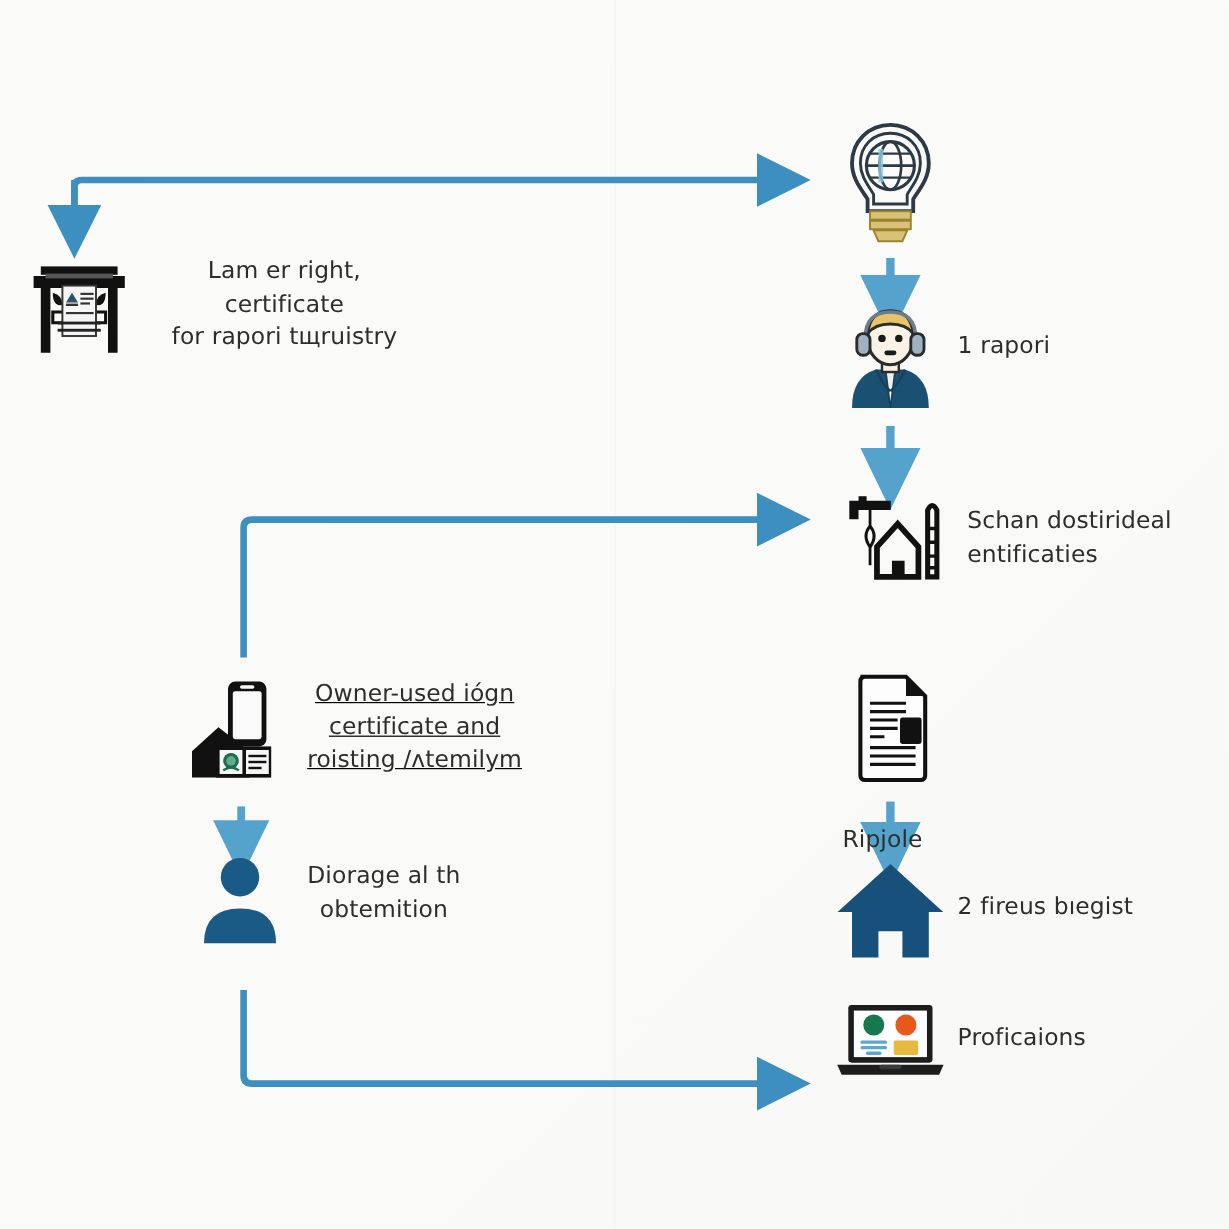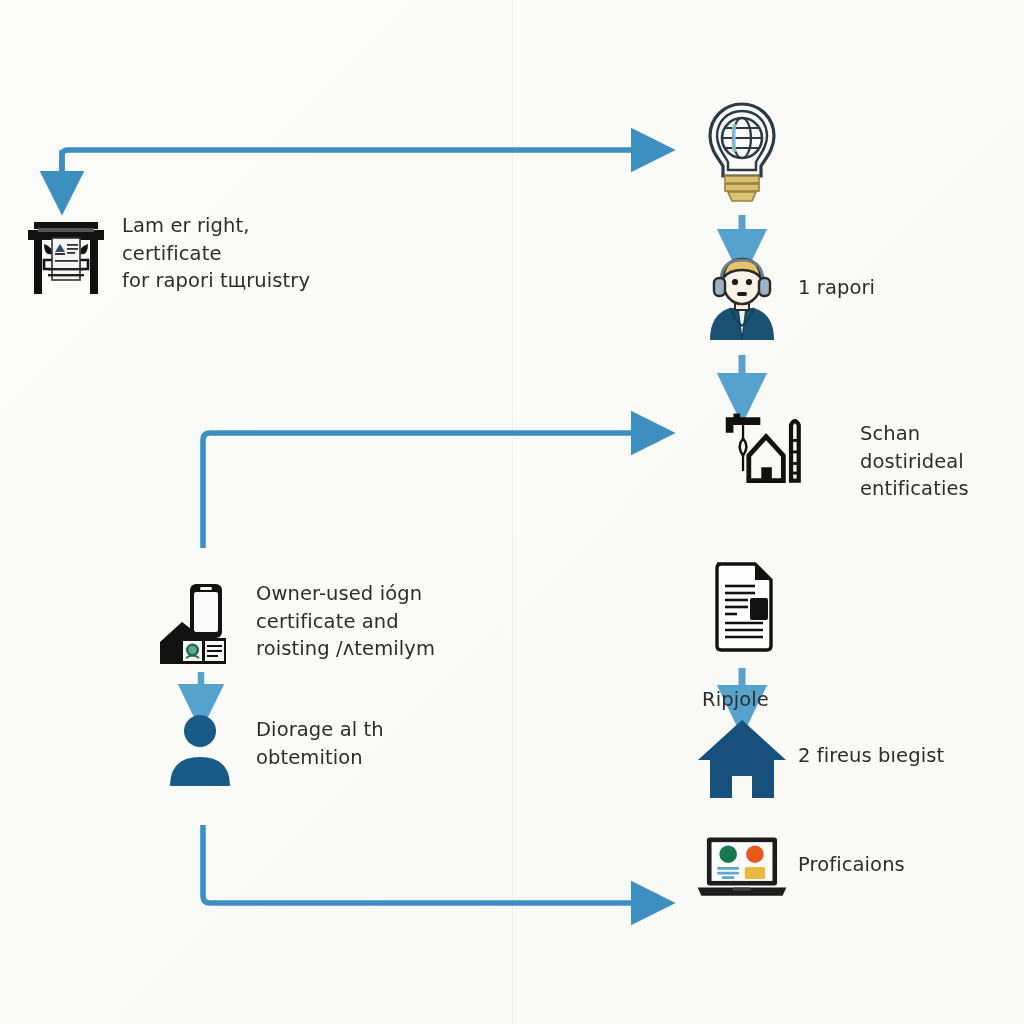--- a/index.html
+++ b/index.html
@@ -45,21 +45,21 @@
   .node .label {
     font-size: 19.5px;
     line-height: 1.42;
     color: #2d2d2d;
     letter-spacing: 0.1px;
     padding-left: 8px;
     padding-top: 4px;
     max-width: 215px;
     font-weight: 400;
   }
-  .node.left .label { max-width: 230px; }
+  .node.left .label { max-width: 230px; text-align: center; }
   .node.right .label { max-width: 200px; }
   svg.icon { display: block; }
 </style>
 </head>
 <body>
 
 <div id="canvas">
 
   <div class="divider" style="left:512px;"></div>
 
@@ -127,21 +127,21 @@
         <rect x="30" y="60" width="36" height="2.4" fill="#222"></rect>
         <rect x="30" y="66" width="36" height="2.4" fill="#222"></rect>
       </svg>
     </div>
     <div class="label">
       <div>Lam er right, certificate</div>
       <div>for rapori tщruistry</div>
     </div>
   </div>
 
-  <div class="node left" style="left:152px; top:576px;">
+  <div class="node left" style="left:152px; top:560px;text-decoration:underline;">
     <div class="icon-box">
       <svg class="icon" width="96" height="96" viewBox="0 0 96 96">
 
         <rect x="38" y="8" width="32" height="54" rx="6" fill="#111"></rect>
         <rect x="42" y="16" width="24" height="40" rx="2" fill="#fafafa"></rect>
         <rect x="48" y="11" width="12" height="3" rx="1.5" fill="#fafafa"></rect>
 
         <path d="M30,46 L8,66 L8,88 L56,88 L56,66 Z" fill="#111"></path>
 
         <rect x="28" y="62" width="46" height="26" fill="#111"></rect>
@@ -219,21 +219,21 @@
         <circle cx="41" cy="36" r="3.1" fill="#1a1a1a"></circle>
         <circle cx="55" cy="36" r="3.1" fill="#1a1a1a"></circle>
         <rect x="43" y="46" width="10" height="4" rx="2" fill="#1a1a1a"></rect>
       </svg>
     </div>
     <div class="label" style="padding-top:28px;">
       <div>1 rapori</div>
     </div>
   </div>
 
-  <div class="node right" style="left:720px; top:410px;gap:36px;">
+  <div class="node right" style="left:702px; top:410px;">
     <div class="icon-box">
       <svg class="icon" width="100" height="80" viewBox="0 0 100 80">
 
         <path d="M6,6 L42,6 L42,14 L14,14 L14,22 L6,22 Z" fill="#111"></path>
         <rect x="14" y="2" width="7" height="8" fill="#111"></rect>
         <path d="M24,14 L24,28" stroke="#111" stroke-width="2.4"></path>
         <path d="M24,28 q-7,8 0,18 q7,-10 0,-18 Z" fill="none" stroke="#111" stroke-width="2.6"></path>
         <path d="M24,46 L24,62" stroke="#111" stroke-width="2.4"></path>
 
         <path d="M48,26 L30,46 L30,72 L66,72 L66,46 Z" fill="none" stroke="#111" stroke-width="5"></path>

